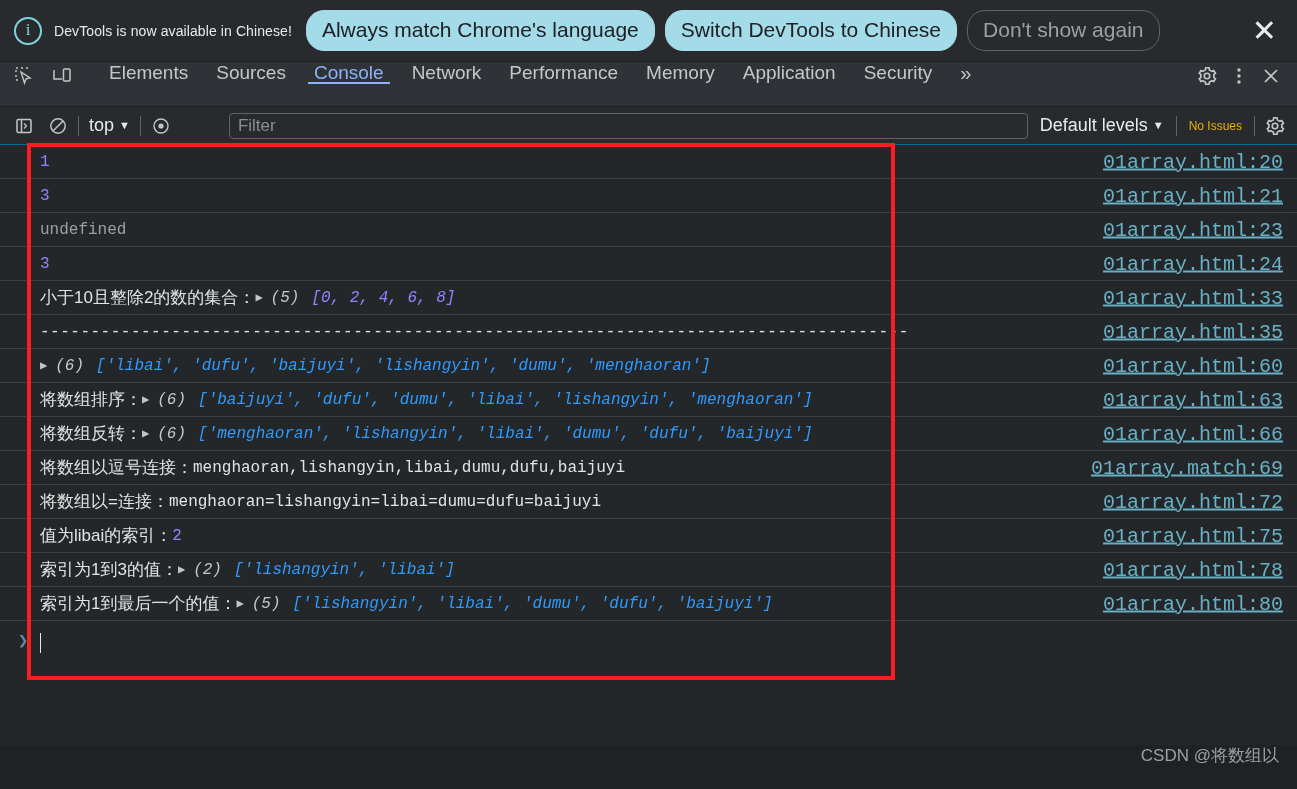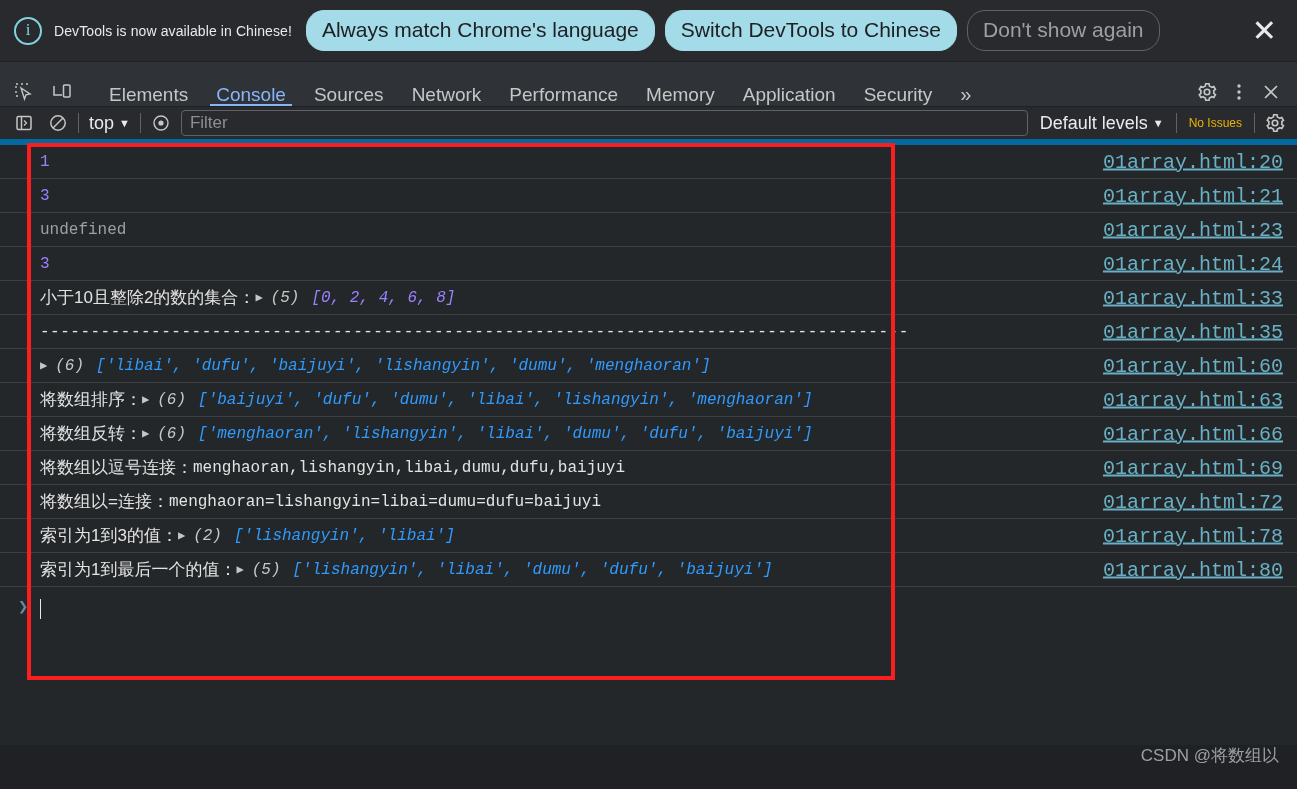--- a/index.html
+++ b/index.html
@@ -73,21 +73,21 @@
     line-height: 1;
     padding: 0 6px;
     font-weight: 300;
   }
 
   
   .tabstrip {
     height: 44px;
     background: #2f3338;
     display: flex;
-    align-items: flex-end;
+    align-items: flex-start;
     border-bottom: 1px solid #202124;
   }
   .tab-icons {
     display: flex;
     align-items: center;
     padding: 0 6px 0 10px;
     gap: 10px;
   }
   .icon-btn {
     width: 28px; height: 28px;
@@ -141,21 +141,21 @@
   }
 
   
   .console-toolbar {
     height: 38px;
     background: #292a2d;
     display: flex;
     align-items: center;
     padding: 0 8px 0 10px;
     gap: 6px;
-    border-bottom: 6px solid #0369a1;
+    border-bottom: 1px solid #0369a1;
     box-sizing: border-box;
   }
   .ctx-select {
     display: flex;
     align-items: center;
     gap: 5px;
     font-size: 18px;
     color: #e8eaed;
     cursor: pointer;
     padding: 0 4px;
@@ -170,20 +170,21 @@
     height: 24px;
     background: transparent;
     border: 1px solid #5f6368;
     border-radius: 4px;
     color: #e8eaed;
     font-size: 17px;
     padding: 0 8px;
     font-family: "Liberation Sans", sans-serif;
     outline: none;
     min-width: 0;
+    margin-left: 48px;
   }
   .filter-input::placeholder { color: #8a8f94; }
   .levels {
     display: flex; align-items: center; gap: 5px;
     font-size: 18px; color: #e8eaed; cursor: pointer;
     white-space: nowrap; padding: 0 6px;
   }
   .no-issues {
     font-size: 12px; color: #eab308; cursor: pointer;
     white-space: nowrap; padding: 0 6px;
@@ -336,22 +337,22 @@
     <div class="icon-btn">
       <svg width="22" height="20" viewBox="0 0 22 20" fill="none" stroke="#c4c7c5" stroke-width="1.5">
         <path d="M3 4v9h8"></path>
         <rect x="12.5" y="3" width="6.5" height="12" rx="1"></rect>
       </svg>
     </div>
   </div>
   <div class="vsep"></div>
   <div class="tabs">
     <div class="tab">Elements</div>
+    <div class="tab">Sources</div>
     <div class="tab active">Console</div>
-    <div class="tab">Sources</div>
     <div class="tab">Network</div>
     <div class="tab">Performance</div>
     <div class="tab">Memory</div>
     <div class="tab">Application</div>
     <div class="tab">Security</div>
   </div>
   <div class="tab-more">»</div>
   <div class="tabstrip-right">
     <div class="vsep" style="margin:10px 8px;"></div>
     <div class="icon-btn">
@@ -482,28 +483,35 @@
           <span class="count">(6)</span>
           <span class="arr">['menghaoran', 'lishangyin', 'libai', 'dumu', 'dufu', 'baijuyi']</span>
         </div>
         <a class="src-link">01array.html:66</a>
       </div>
       <div class="row">
         <div class="row-content">
           <span class="label-cn">将数组以逗号连接：</span>
           <span class="plain">menghaoran,lishangyin,libai,dumu,dufu,baijuyi</span>
         </div>
-        <a class="src-link">01array.html:69</a>
+        <a class="src-link">01array.match:69</a>
       </div>
       <div class="row">
         <div class="row-content">
           <span class="label-cn">将数组以=连接：</span>
           <span class="plain">menghaoran=lishangyin=libai=dumu=dufu=baijuyi</span>
         </div>
         <a class="src-link">01array.html:72</a>
+      </div>
+      <div class="row">
+        <div class="row-content">
+          <span class="label-cn">值为libai的索引：</span>
+          <span class="num">2</span>
+        </div>
+        <a class="src-link">01array.html:75</a>
       </div>
       <div class="row">
         <div class="row-content">
           <span class="label-cn">索引为1到3的值：</span>
           <span class="disclosure">▶</span>
           <span class="count">(2)</span>
           <span class="arr">['lishangyin', 'libai']</span>
         </div>
         <a class="src-link">01array.html:78</a>
       </div>

